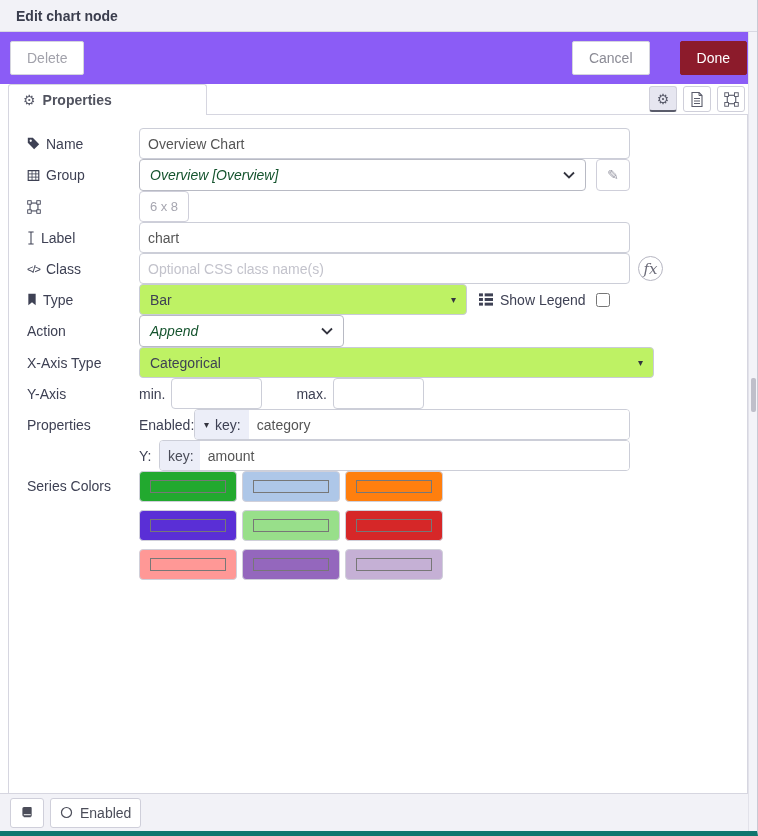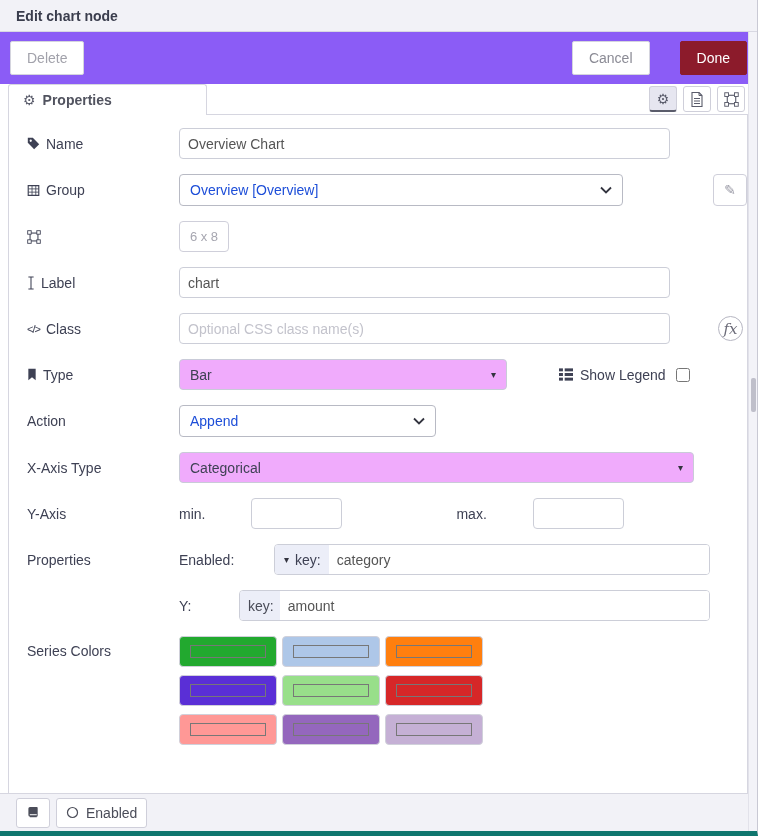--- a/index.html
+++ b/index.html
@@ -105,23 +105,21 @@
     background: #fff;
     border-left: 1px solid #d6d6e0;
     border-right: 1px solid #d6d6e0;
     padding-top: 13px;
     overflow: hidden;
   }
   .row {
     display: flex;
     align-items: center;
     padding-left: 18px;
-    margin-bottom: 15px;
     min-height: 31px;
-    gap: 40px;
   }
   .label-col {
     width: 112px; flex:none;
     display:flex; align-items:center; gap:6px;
     color: #3e4154;
   }
   .txt-input {
     height: 31px;
     border: 1px solid #ccced8;
     border-radius: 4px;
@@ -135,30 +133,31 @@
   .txt-input::placeholder { color: #c3c3cc; }
   .w-main { width: 491px; }
   
   .native-select {
     height: 32px;
     border: 1px solid #b8bac4;
     border-radius: 4px;
     background: #fff;
     display: flex; align-items: center;
     padding: 0 10px;
-    color: #1d4ed8;
-    cursor: pointer;
+    color: #14532d;
+    cursor: pointer;
+    font-style: italic;
   }
   .native-select .sel-text { flex: 1; }
   
   .lav-select {
     height: 31px;
     border: 1px solid #c9cbd8;
     border-radius: 4px;
-    background: #f0abfc;
+    background: #bef264;
     display: flex; align-items: center;
     padding: 8px 10px;
     color: #3e4154;
     cursor: pointer;
   }
   .lav-select .sel-text { flex: 1; }
   .tri { font-family:"DejaVu Sans", sans-serif; font-size: 10px; color:#33343f; line-height:1; }
   .square-btn {
     width: 34px; height: 32px;
     background: #fff;
@@ -244,21 +243,21 @@
     border: 1px solid #777;
   }
   
   .tray-footer {
     position: absolute;
     left: 0; right: 0; bottom: 0;
     height: 38px;
     background: #f2f2f7;
     border-top: 1px solid #d6d6e0;
     display: flex; align-items: center;
-    padding: 0 16px;
+    padding: 0 10px;
     gap: 6px;
   }
   .footer-btn {
     height: 30px;
     background: #fff;
     border: 1px solid #cfcfda;
     border-radius: 3px;
     display: flex; align-items: center; justify-content:center;
     gap: 7px;
     padding: 0 9px;
@@ -439,21 +438,21 @@
         </span>
         <span>Show Legend</span>
         <input type="checkbox" style="">
       </div>
     </div>
 
     <div class="row">
       <div class="label-col">
         <span>Action</span>
       </div>
-      <div class="native-select" style="width:257px;">
+      <div class="native-select" style="width:205px;">
         <span class="sel-text">Append</span>
         <span>
           <svg width="12" height="8" viewBox="0 0 12 8">
               <path d="M1 1.5l5 5 5-5" fill="none" stroke="#33343f" stroke-width="1.8"></path>
             </svg>
         </span>
       </div>
     </div>
 
     <div class="row">

